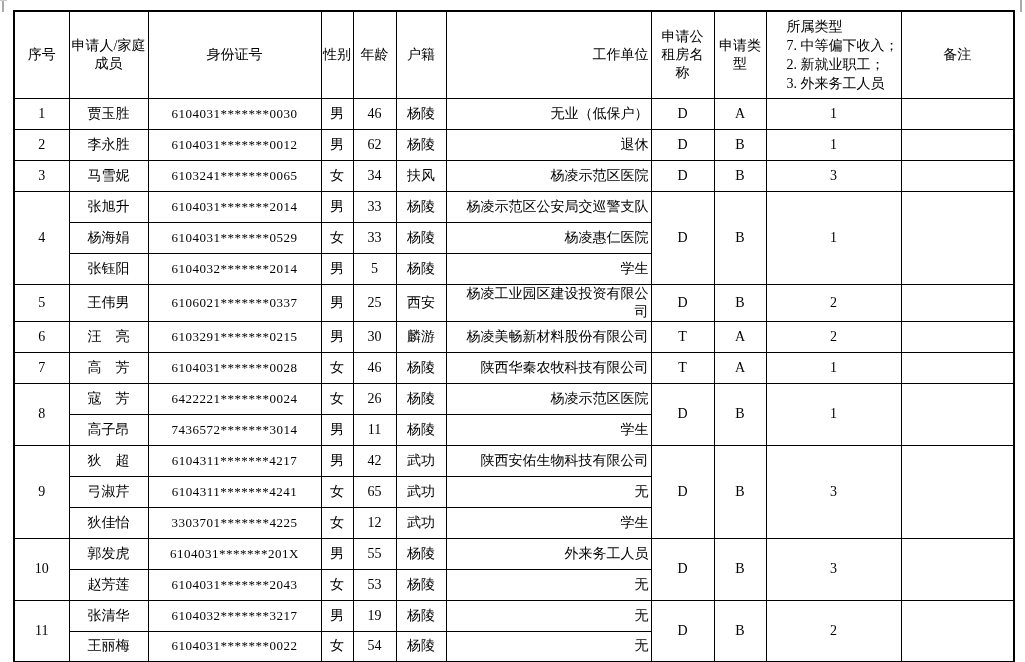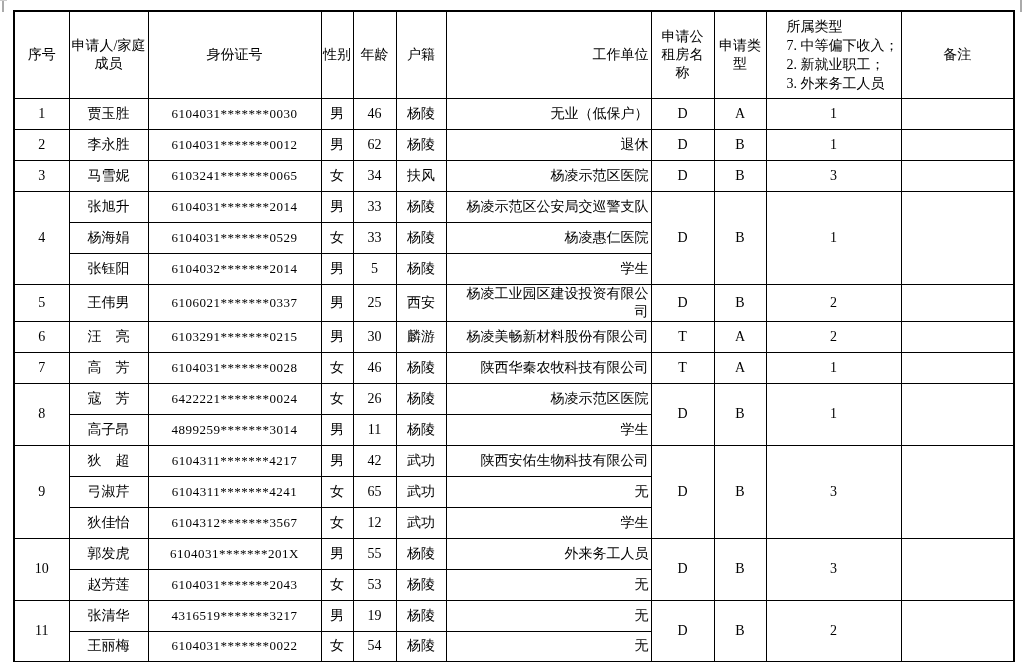--- a/index.html
+++ b/index.html
@@ -205,21 +205,21 @@
         <td>26</td>
         <td>杨陵</td>
         <td class="left">杨凌示范区医院</td>
         <td rowspan="2">D</td>
         <td rowspan="2">B</td>
         <td rowspan="2">1</td>
         <td rowspan="2"></td>
       </tr>
       <tr>
         <td>高子昂</td>
-        <td class="id-cell">4899259*******3014</td>
+        <td class="id-cell">7436572*******3014</td>
         <td class="gender-cell">男</td>
         <td>11</td>
         <td>杨陵</td>
         <td class="left">学生</td>
       </tr>
       <tr>
         <td rowspan="3">9</td>
         <td>狄　超</td>
         <td class="id-cell">6104311*******4217</td>
         <td class="gender-cell">男</td>
@@ -234,21 +234,21 @@
       <tr>
         <td>弓淑芹</td>
         <td class="id-cell">6104311*******4241</td>
         <td class="gender-cell">女</td>
         <td>65</td>
         <td>武功</td>
         <td class="left">无</td>
       </tr>
       <tr>
         <td>狄佳怡</td>
-        <td class="id-cell">6104312*******3567</td>
+        <td class="id-cell">3303701*******4225</td>
         <td class="gender-cell">女</td>
         <td>12</td>
         <td>武功</td>
         <td class="left">学生</td>
       </tr>
       <tr>
         <td rowspan="2">10</td>
         <td>郭发虎</td>
         <td class="id-cell">6104031*******201X</td>
         <td class="gender-cell">男</td>
@@ -264,21 +264,21 @@
         <td>赵芳莲</td>
         <td class="id-cell">6104031*******2043</td>
         <td class="gender-cell">女</td>
         <td>53</td>
         <td>杨陵</td>
         <td class="left">无</td>
       </tr>
       <tr>
         <td rowspan="2">11</td>
         <td>张清华</td>
-        <td class="id-cell">4316519*******3217</td>
+        <td class="id-cell">6104032*******3217</td>
         <td class="gender-cell">男</td>
         <td>19</td>
         <td>杨陵</td>
         <td class="left">无</td>
         <td rowspan="2">D</td>
         <td rowspan="2">B</td>
         <td rowspan="2">2</td>
         <td rowspan="2"></td>
       </tr>
       <tr>

